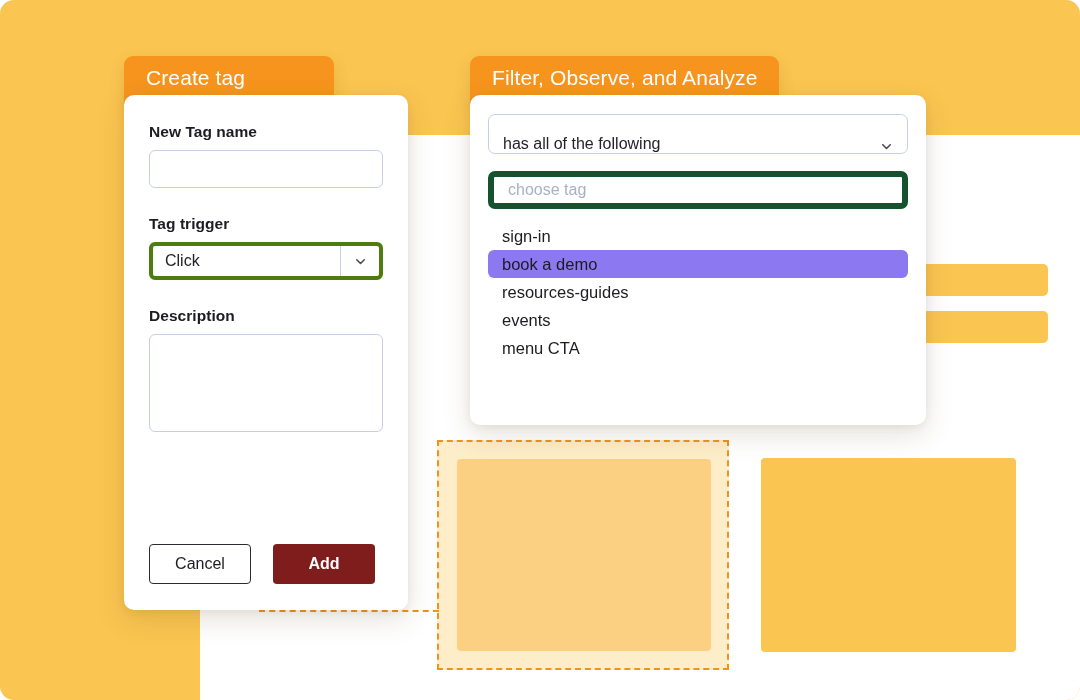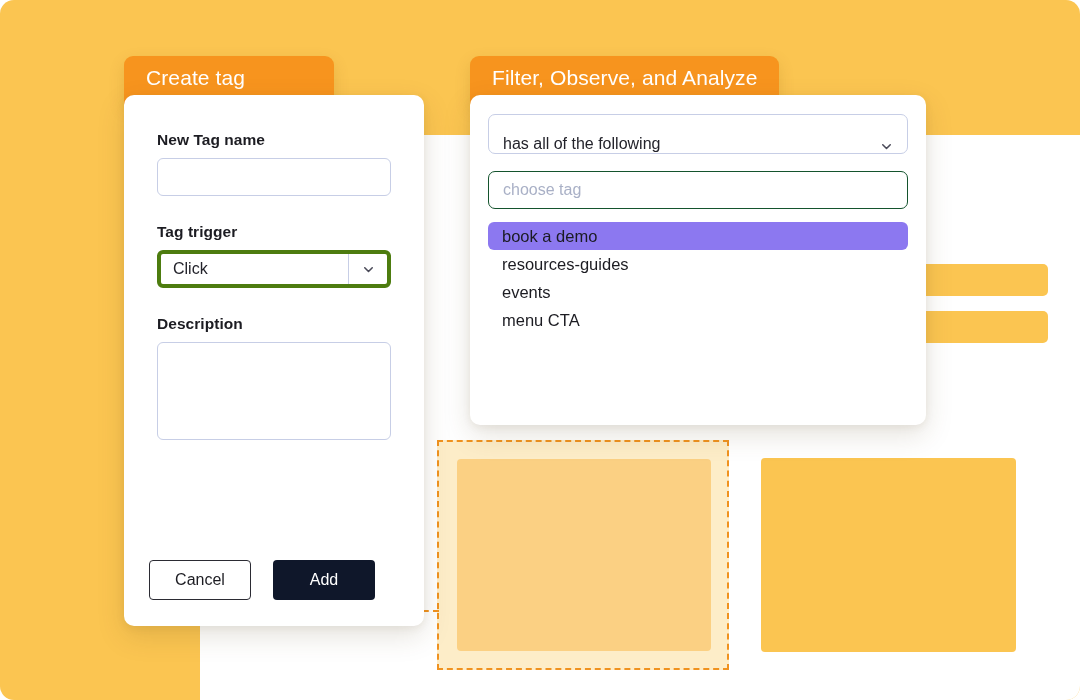--- a/index.html
+++ b/index.html
@@ -139,21 +139,21 @@
   }
 
   
   #create-tag-dialog { left: 124px; top: 56px; }
   #create-tag-dialog .dialog-tab { width: 166px; }
   #create-tag-dialog .dialog-body {
     left: 0;
     top: 39px;
     width: 284px;
     height: 515px;
-    padding: 8px;
+    padding: 0;
   }
   .ct-inner { padding: 28px 25px 0 25px; }
 
   .field-label {
     font-size: 15.5px;
     font-weight: bold;
     color: #1c1c22;
     margin: 0 0 9px 0;
     letter-spacing: 0.05px;
   }
@@ -242,23 +242,24 @@
     padding: 0 18px;
   }
   .btn-cancel {
     min-width: 102px;
     background: #ffffff;
     border: 1.5px solid #2b2b33;
     color: #1c1c22;
   }
   .btn-add {
     min-width: 102px;
-    background: #0f172a;
+    background: #7f1d1d;
     border: none;
     color: #ffffff;
+    font-weight: bold;
   }
 
   
   #filter-dialog { left: 470px; top: 56px; }
   #filter-dialog .dialog-tab { }
   #filter-dialog .dialog-body {
     left: 0;
     top: 39px;
     width: 456px;
     height: 330px;
@@ -277,21 +278,21 @@
     align-items: flex-end;
     padding: 0 14px;
   }
   .fd-select .select-value { padding: 0; font-size: 16px; }
 
   .fd-search {
     box-sizing: border-box;
     width: 100%;
     height: 38px;
     margin-top: 17px;
-    border: 1px solid #14532d;
+    border: 6px solid #14532d;
     border-radius: 7px;
     background: #ffffff;
     font-family: "Liberation Sans", sans-serif;
     font-size: 16px;
     color: #23232b;
     padding: 0 14px;
     outline: none;
   }
   .fd-search::placeholder { color: #A9B0C6; }
 
@@ -374,20 +375,21 @@
           <span>
             <svg class="chev" viewBox="0 0 16 16" fill="none" aria-hidden="true">
               <path d="M3.4 5.8 L8 10.4 L12.6 5.8" stroke="#4a4a58" stroke-width="1.9" stroke-linecap="round" stroke-linejoin="round"></path>
             </svg>
           </span>
         </div>
 
         <input class="fd-search" type="text" placeholder="choose tag" style="">
 
         <ul class="tag-list">
+          <li>sign-in</li>
           <li class="selected">book a demo</li>
           <li>resources-guides</li>
           <li>events</li>
           <li>menu CTA</li>
         </ul>
       </div>
     </div>
   </div>
 
 </div>

